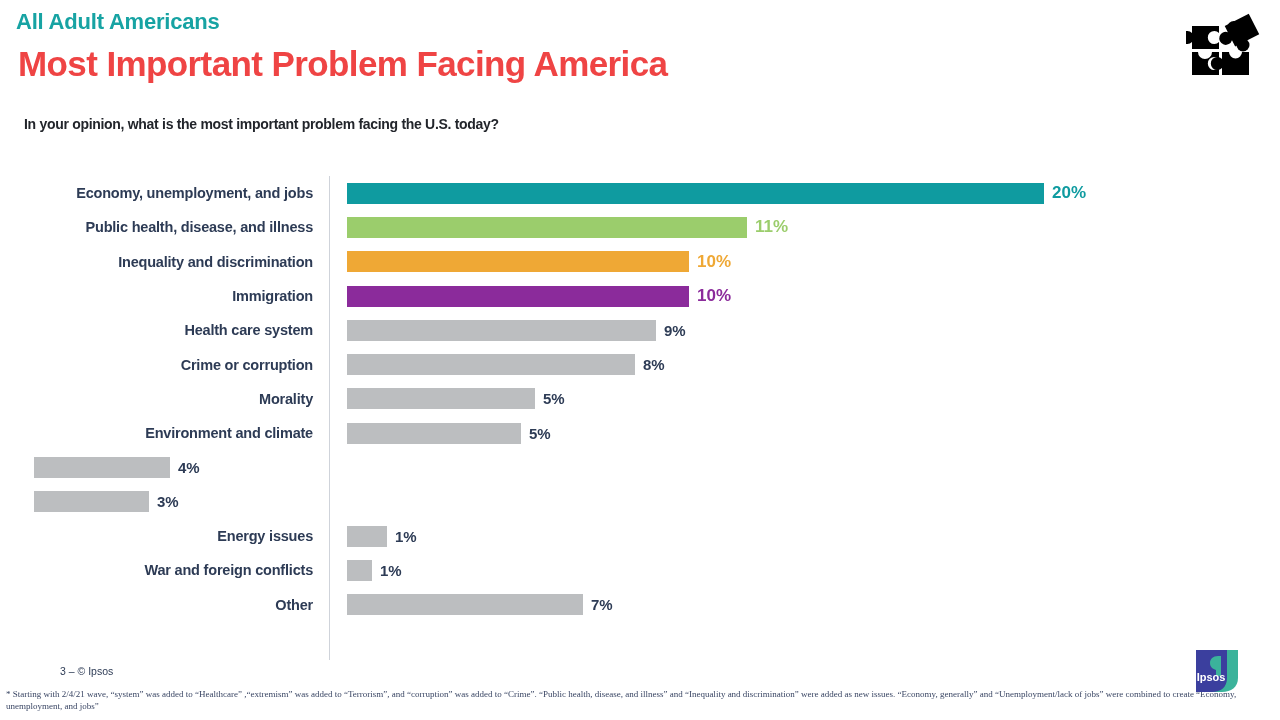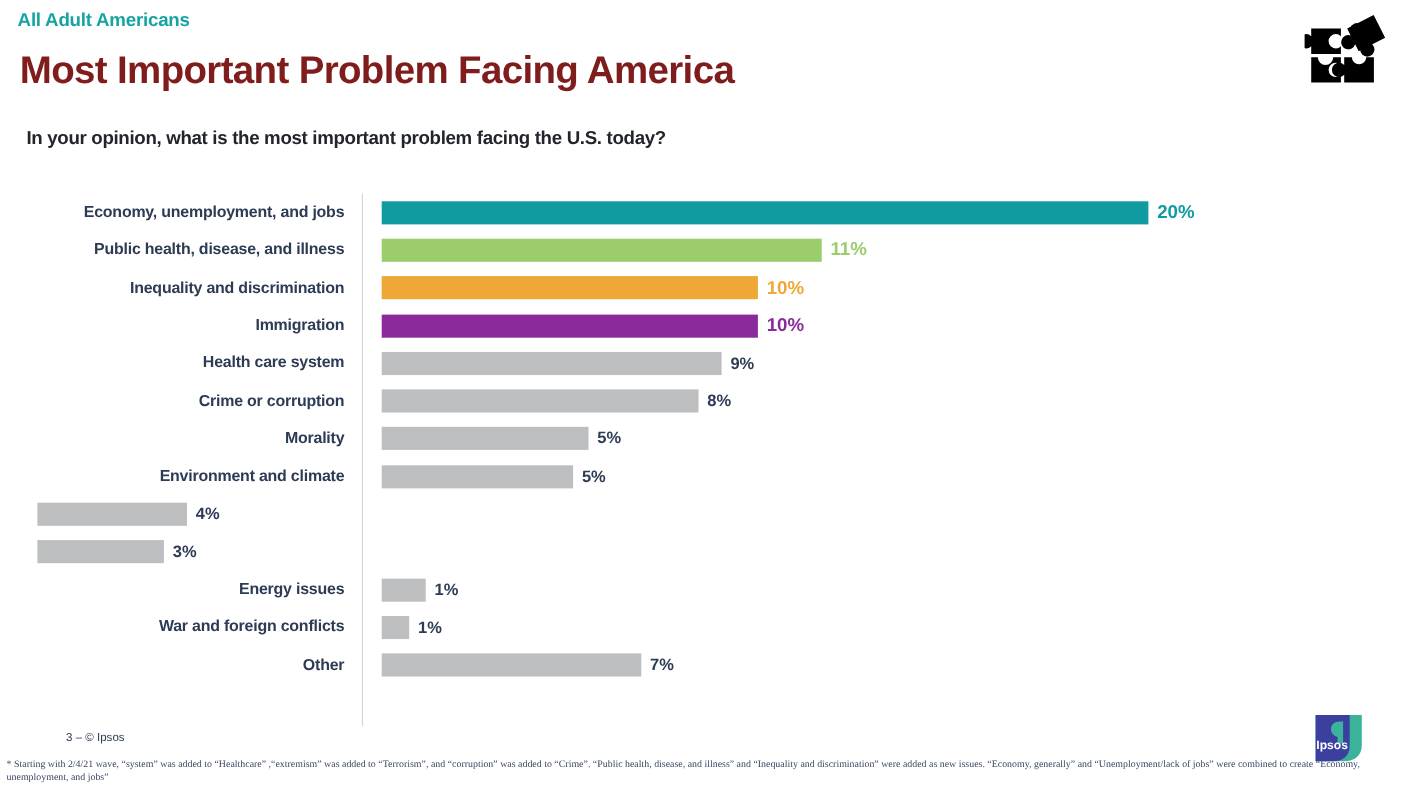--- a/index.html
+++ b/index.html
@@ -14,39 +14,39 @@
     overflow: hidden;
     font-family: "Liberation Sans", sans-serif;
     color: #2d3b55;
   }
 
   
   #eyebrow {
     position: absolute;
     left: 16px;
     top: 9px;
-    font-size: 17px;
+    font-size: 22px;
     font-weight: bold;
     color: #17a3a3;
     letter-spacing: -0.2px;
   }
   #page-title {
     position: absolute;
     left: 18px;
     top: 44px;
     font-size: 35px;
     font-weight: bold;
-    color: #7f1d1d;
+    color: #ef4444;
     letter-spacing: -0.6px;
   }
   #question {
     position: absolute;
     left: 24px;
     top: 116px;
-    font-size: 17px;
+    font-size: 14px;
     font-weight: bold;
     color: #22252b;
     letter-spacing: -0.3px;
   }
 
   
   #puzzle-logo {
     position: absolute;
     left: 1186px;
     top: 8px;

